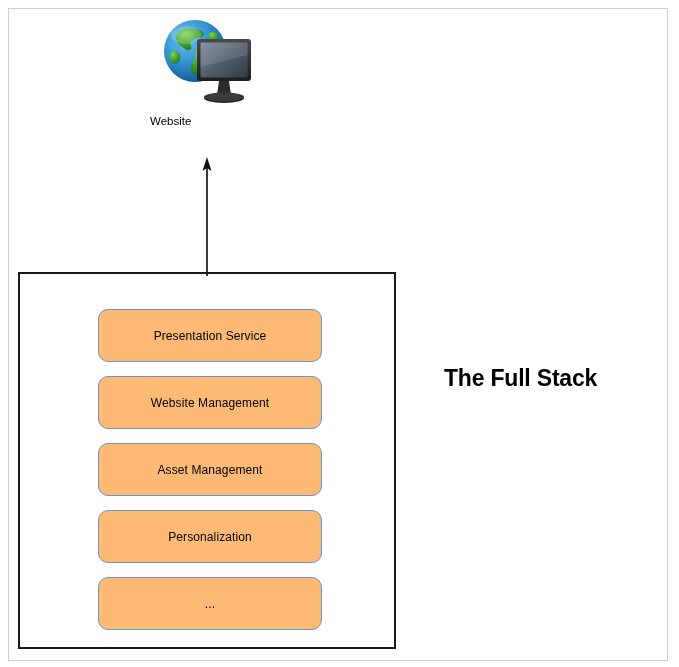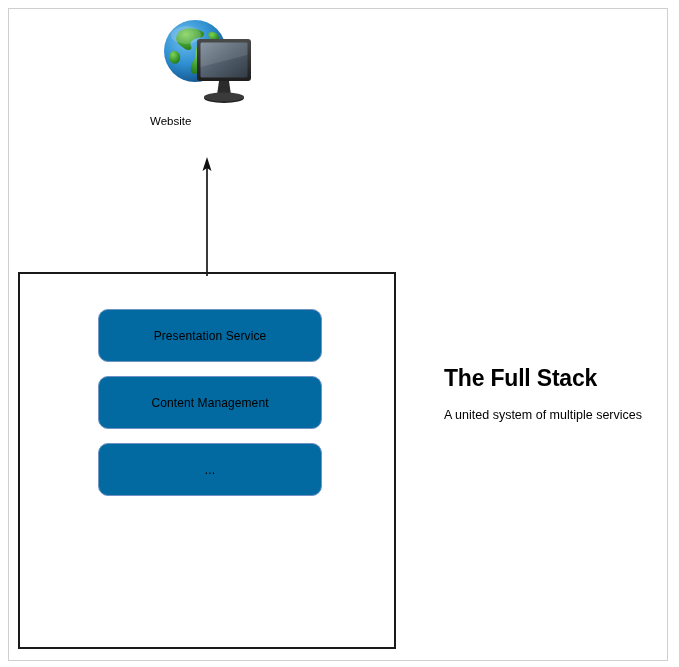--- a/index.html
+++ b/index.html
@@ -88,21 +88,21 @@
     position: absolute;
     left: 78px;
     top: 35px;
     width: 224px;
   }
   .service-box {
     width: 224px;
     height: 53px;
     margin-bottom: 14px;
     box-sizing: border-box;
-    background: #0369a1;
+    background: #fdba74;
     border: 1px solid #7093c4;
     border-radius: 10px;
     display: flex;
     align-items: center;
     justify-content: center;
     font-size: 12px;
     color: #000000;
     letter-spacing: 0.1px;
   }
   .service-box:last-child {
@@ -115,21 +115,21 @@
     left: 444px;
     top: 364px;
     width: 215px;
   }
   .info-title {
     font-size: 23px;
     font-weight: bold;
     color: #000000;
     line-height: 28px;
     letter-spacing: -0.2px;
-    margin: 0 0 8px 0;
+    margin: 0 0 24px 0;
   }
   .info-body {
     font-size: 12.5px;
     color: #000000;
     line-height: 30px;
     margin: 0;
   }
 </style>
 </head>
 <body>
@@ -195,28 +195,33 @@
     <line x1="15" y1="124" x2="15" y2="14" stroke="#3a3a3a" stroke-width="2"></line>
     <polygon points="15,5 10.5,19 15,16 19.5,19" fill="#111111"></polygon>
   </svg>
 
   <div class="stack-container">
     <div class="service-list">
       <div class="service-box">
         <span>Presentation Service</span>
       </div>
       <div class="service-box">
-        <span>Content Management</span>
+        <span>Website Management</span>
+      </div>
+      <div class="service-box">
+        <span>Asset Management</span>
+      </div>
+      <div class="service-box">
+        <span>Personalization</span>
       </div>
       <div class="service-box">
         <span>...</span>
       </div>
     </div>
   </div>
 
   <div class="info-panel">
     <div class="info-title">The Full Stack</div>
     <div class="info-body">
-      <div>A united system of multiple services</div>
     </div>
   </div>
 
 </div>
 
 </body></html>

